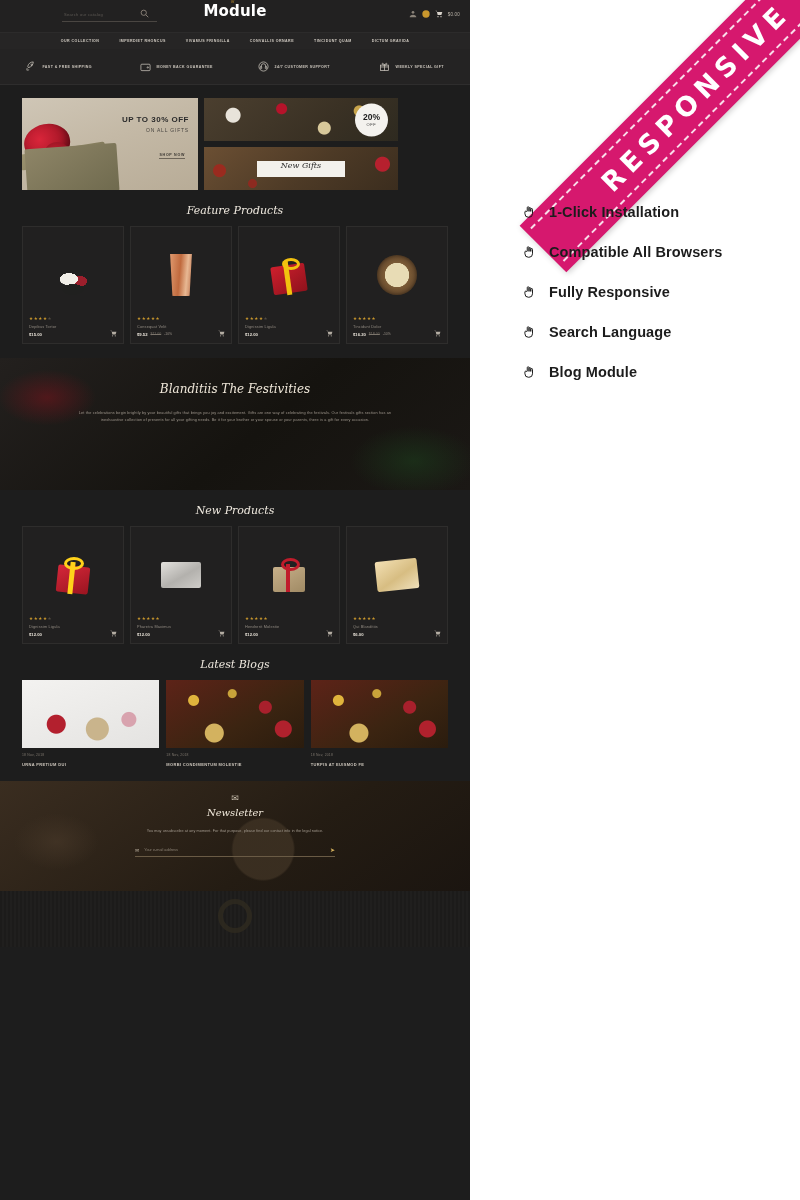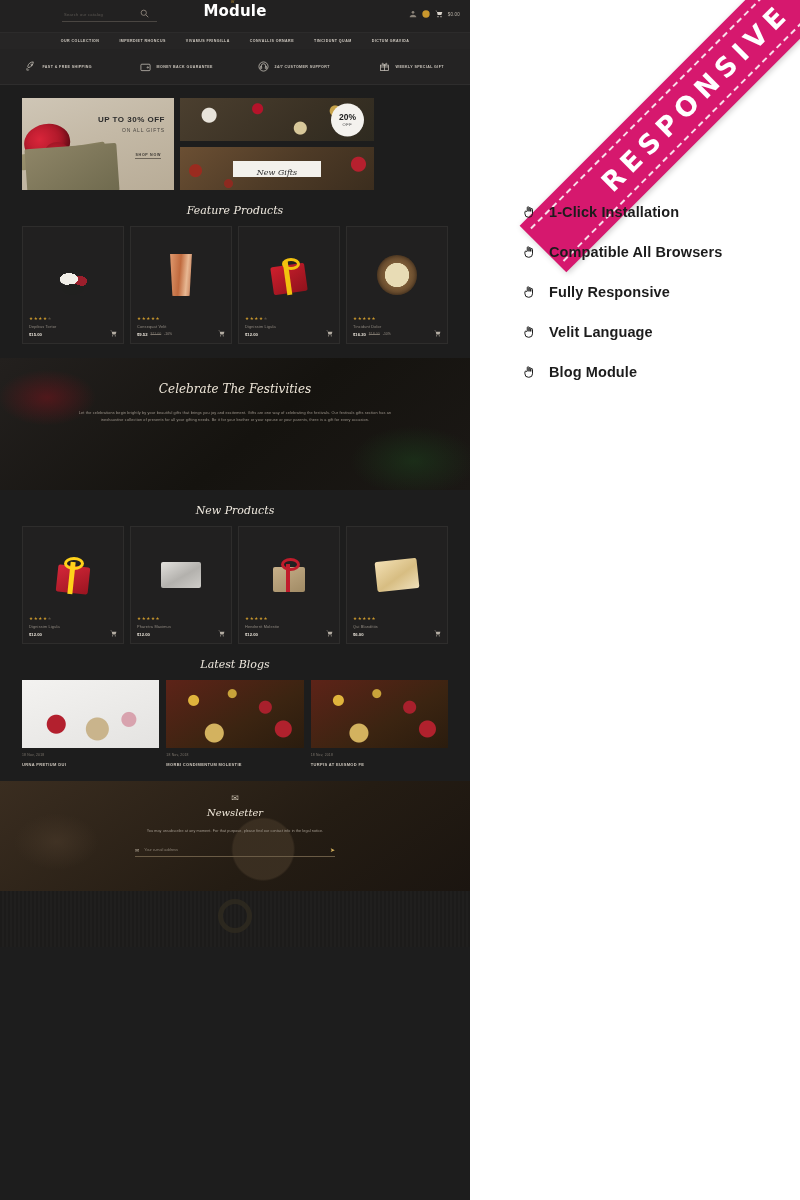--- a/index.html
+++ b/index.html
@@ -118,21 +118,21 @@
   .svc { flex:1; display:flex; align-items:center; justify-content:center; gap:6px; }
   .svc-ic { width:11px; height:11px; color:#cfc9c0; }
   .svc-ic svg { width:11px; height:11px; display:block; }
   .svc-tx { font-size:3.6px; letter-spacing:.4px; color:#cac4bb; font-weight:bold; white-space:nowrap; }
 
   .band { background:#1d1d1d; padding:0 22px; }
 
   
   .promos { display:flex; gap:6px; padding-top:13px; }
   .promo-lg {
-    width:152px; height:92px; position:relative; overflow:hidden;
+    width:176px; height:92px; position:relative; overflow:hidden;
     background:linear-gradient(160deg,#cfc6b6 0%, #c4b9a6 45%, #b8ac97 100%);
   }
   .promo-lg .ptxt { position:absolute; right:9px; top:17px; text-align:right; }
   .promo-lg .p1 { font-size:8px; font-weight:bold; color:#2b2b2b; letter-spacing:.5px; }
   .promo-lg .p2 { font-size:5px; color:#494540; letter-spacing:.8px; margin-top:3px; }
   .promo-lg .pbtn {
     position:absolute; right:13px; top:55px; font-size:3.6px; color:#3a3631;
     letter-spacing:.7px; font-weight:bold; border-bottom:1px solid #6d6559; padding-bottom:1px;
   }
   .giftbox-a {
@@ -177,21 +177,21 @@
     height:43px; position:relative; overflow:hidden;
     background:
       radial-gradient(circle at 8% 55%, #9a2b1f 6px, transparent 7px),
       radial-gradient(circle at 92% 40%, #b6202e 7px, transparent 8px),
       radial-gradient(circle at 25% 85%, #8d2a20 4px, transparent 5px),
       linear-gradient(140deg,#6b4f33,#4d3a26 55%,#3b2d1e);
   }
   .newgifts-card {
     position:absolute; left:50%; top:50%; transform:translate(-50%,-50%);
     width:88px; height:16px; background:#f3f1ec;
-    display:flex; align-items:flex-end; justify-content:center;
+    display:flex; align-items:flex-start; justify-content:center;
   }
   .newgifts-card span {
     font-family:"DejaVu Serif", serif; font-style:italic; font-size:8px; color:#2a2a2a;
   }
 
   
   .sec-title {
     text-align:center; color:#efe9df; font-size:11px; padding:14px 0 9px;
     font-family:"DejaVu Serif", serif; font-style:italic;
   }
@@ -550,21 +550,21 @@
                 <circle cx="9" cy="20" r="2"></circle>
                 <circle cx="18" cy="20" r="2"></circle>
               </svg>
             </span>
         </div>
       </div>
     </div>
 
     <div class="festive">
       <div class="festive-in">
-        <h3>Celebrate The Festivities</h3>
+        <h3>Blanditiis The Festivities</h3>
         <p>Let the celebrations begin brightly by your beautiful gifts that brings you joy and excitement. Gifts are one way of celebrating the festivals. Our festivals gifts section has an inexhaustive collection of presents for all your gifting needs. Be it for your brother or your spouse or your parents, there is a gift for every occasion.</p>
       </div>
     </div>
 
     <div class="band">
       <div class="sec-title">New Products</div>
       <div class="prods">
         <div class="card">
           <div class="pic">
               <div class="a-gift-y">
@@ -712,21 +712,21 @@
             </svg>
         </span>
         <span class="feat-tx">Fully Responsive</span>
       </div>
       <div class="feat">
         <span class="feat-ic">
           <svg viewBox="0 0 24 24" fill="none" stroke="currentColor" stroke-width="1.7">
               <path d="M9 11V4.5a1.5 1.5 0 013 0V11M12 11V6a1.5 1.5 0 013 0v5M15 11V7.5a1.5 1.5 0 013 0V15a6 6 0 01-6 6h-1a6 6 0 01-6-6v-3a1.5 1.5 0 013 0"></path>
             </svg>
         </span>
-        <span class="feat-tx">Velit Language</span>
+        <span class="feat-tx">Search Language</span>
       </div>
       <div class="feat">
         <span class="feat-ic">
           <svg viewBox="0 0 24 24" fill="none" stroke="currentColor" stroke-width="1.7">
               <path d="M9 11V4.5a1.5 1.5 0 013 0V11M12 11V6a1.5 1.5 0 013 0v5M15 11V7.5a1.5 1.5 0 013 0V15a6 6 0 01-6 6h-1a6 6 0 01-6-6v-3a1.5 1.5 0 013 0"></path>
             </svg>
         </span>
         <span class="feat-tx">Blog Module</span>
       </div>
     </div>

